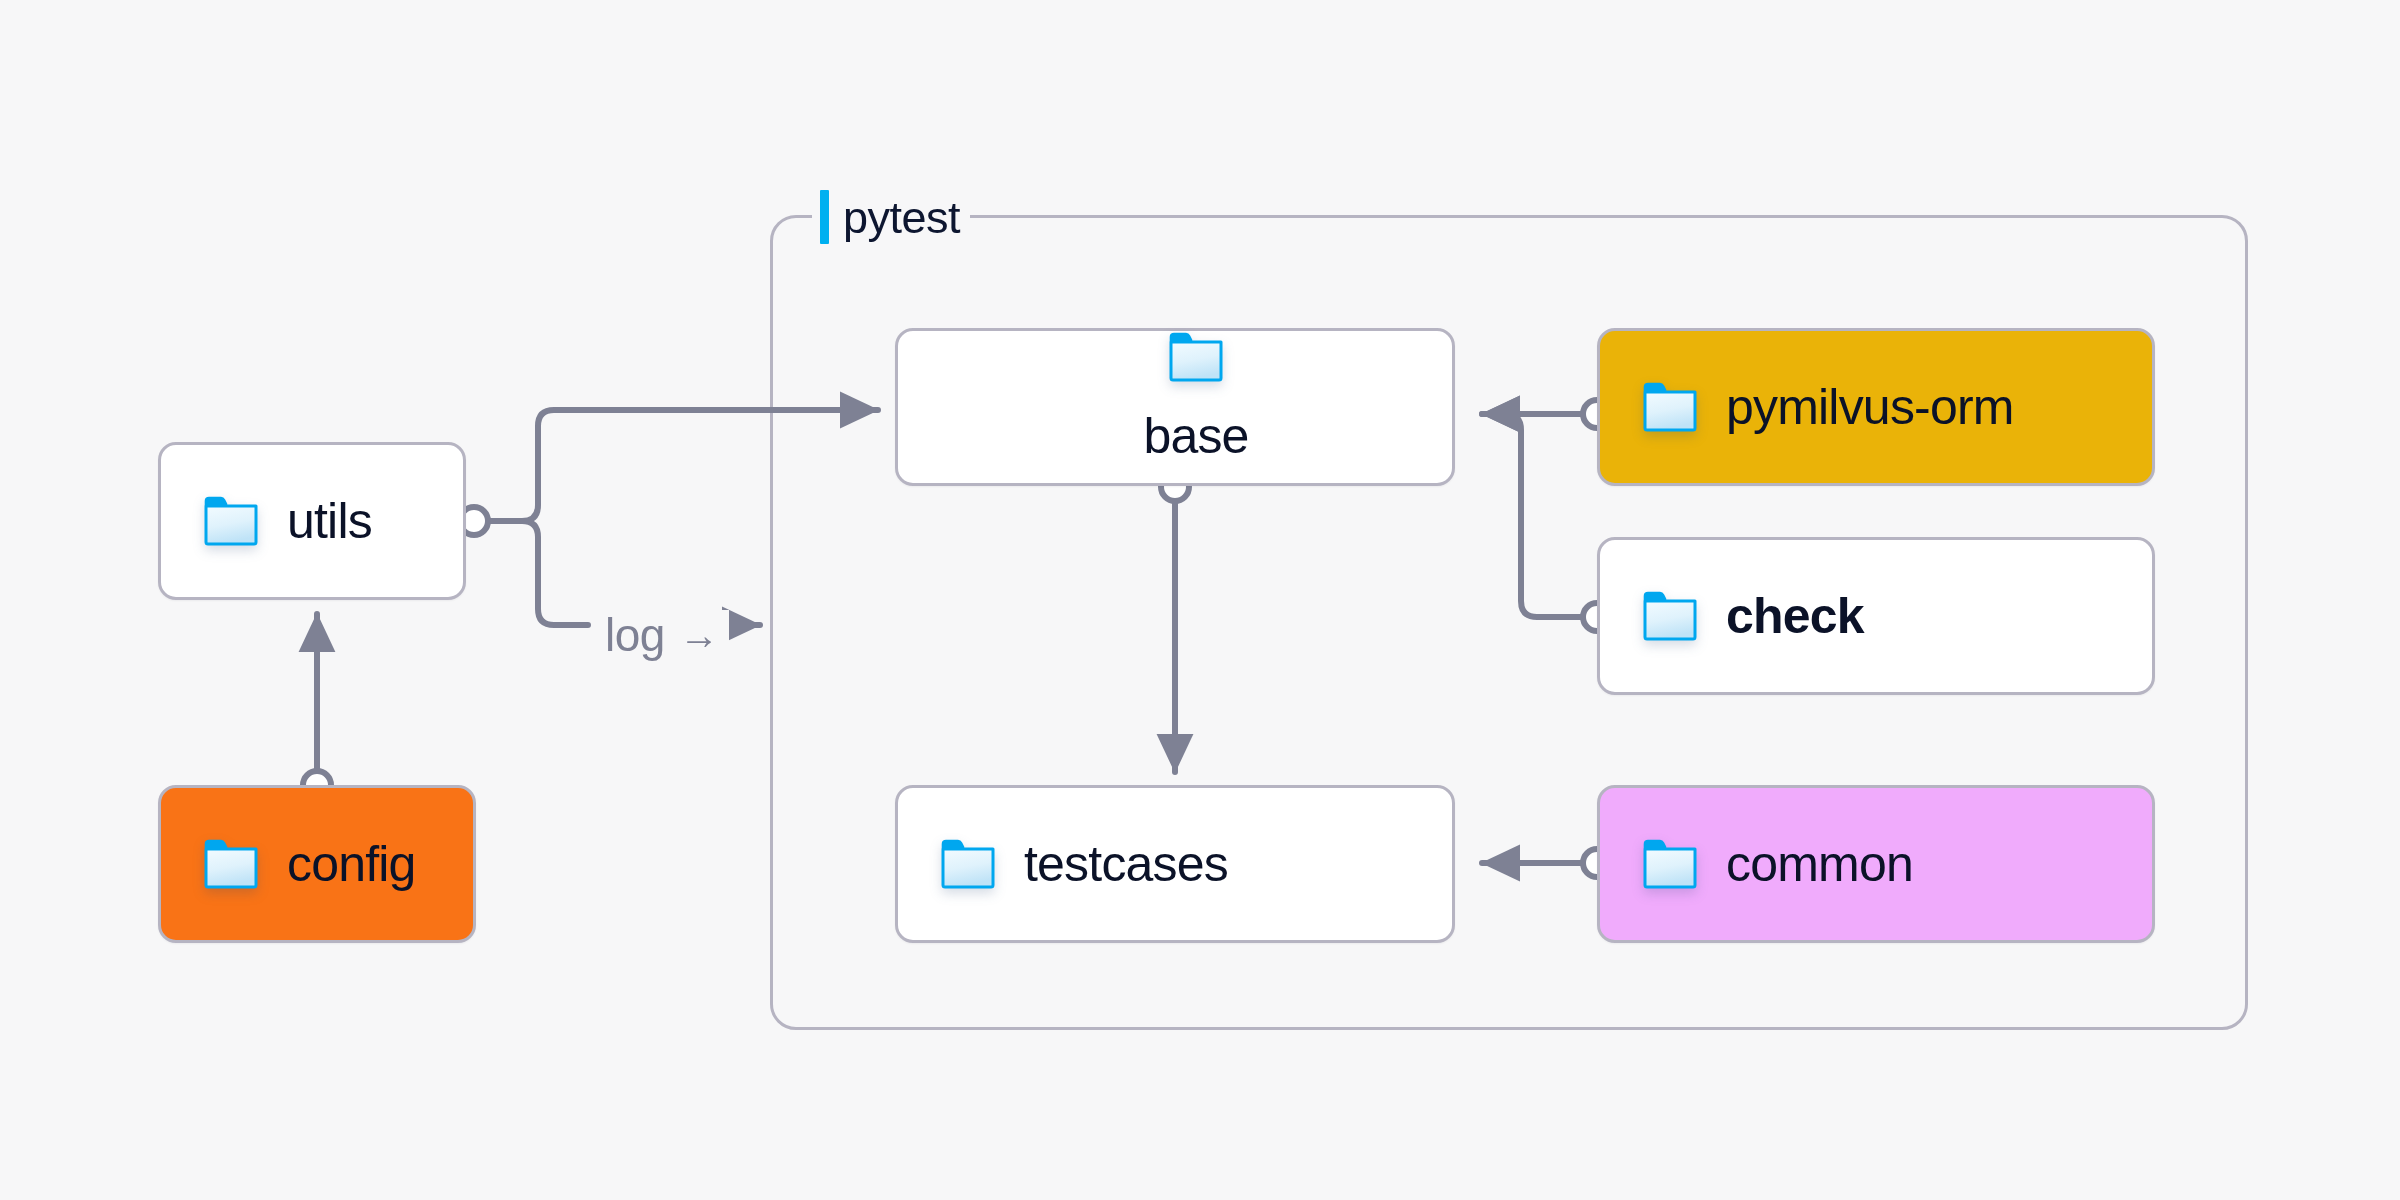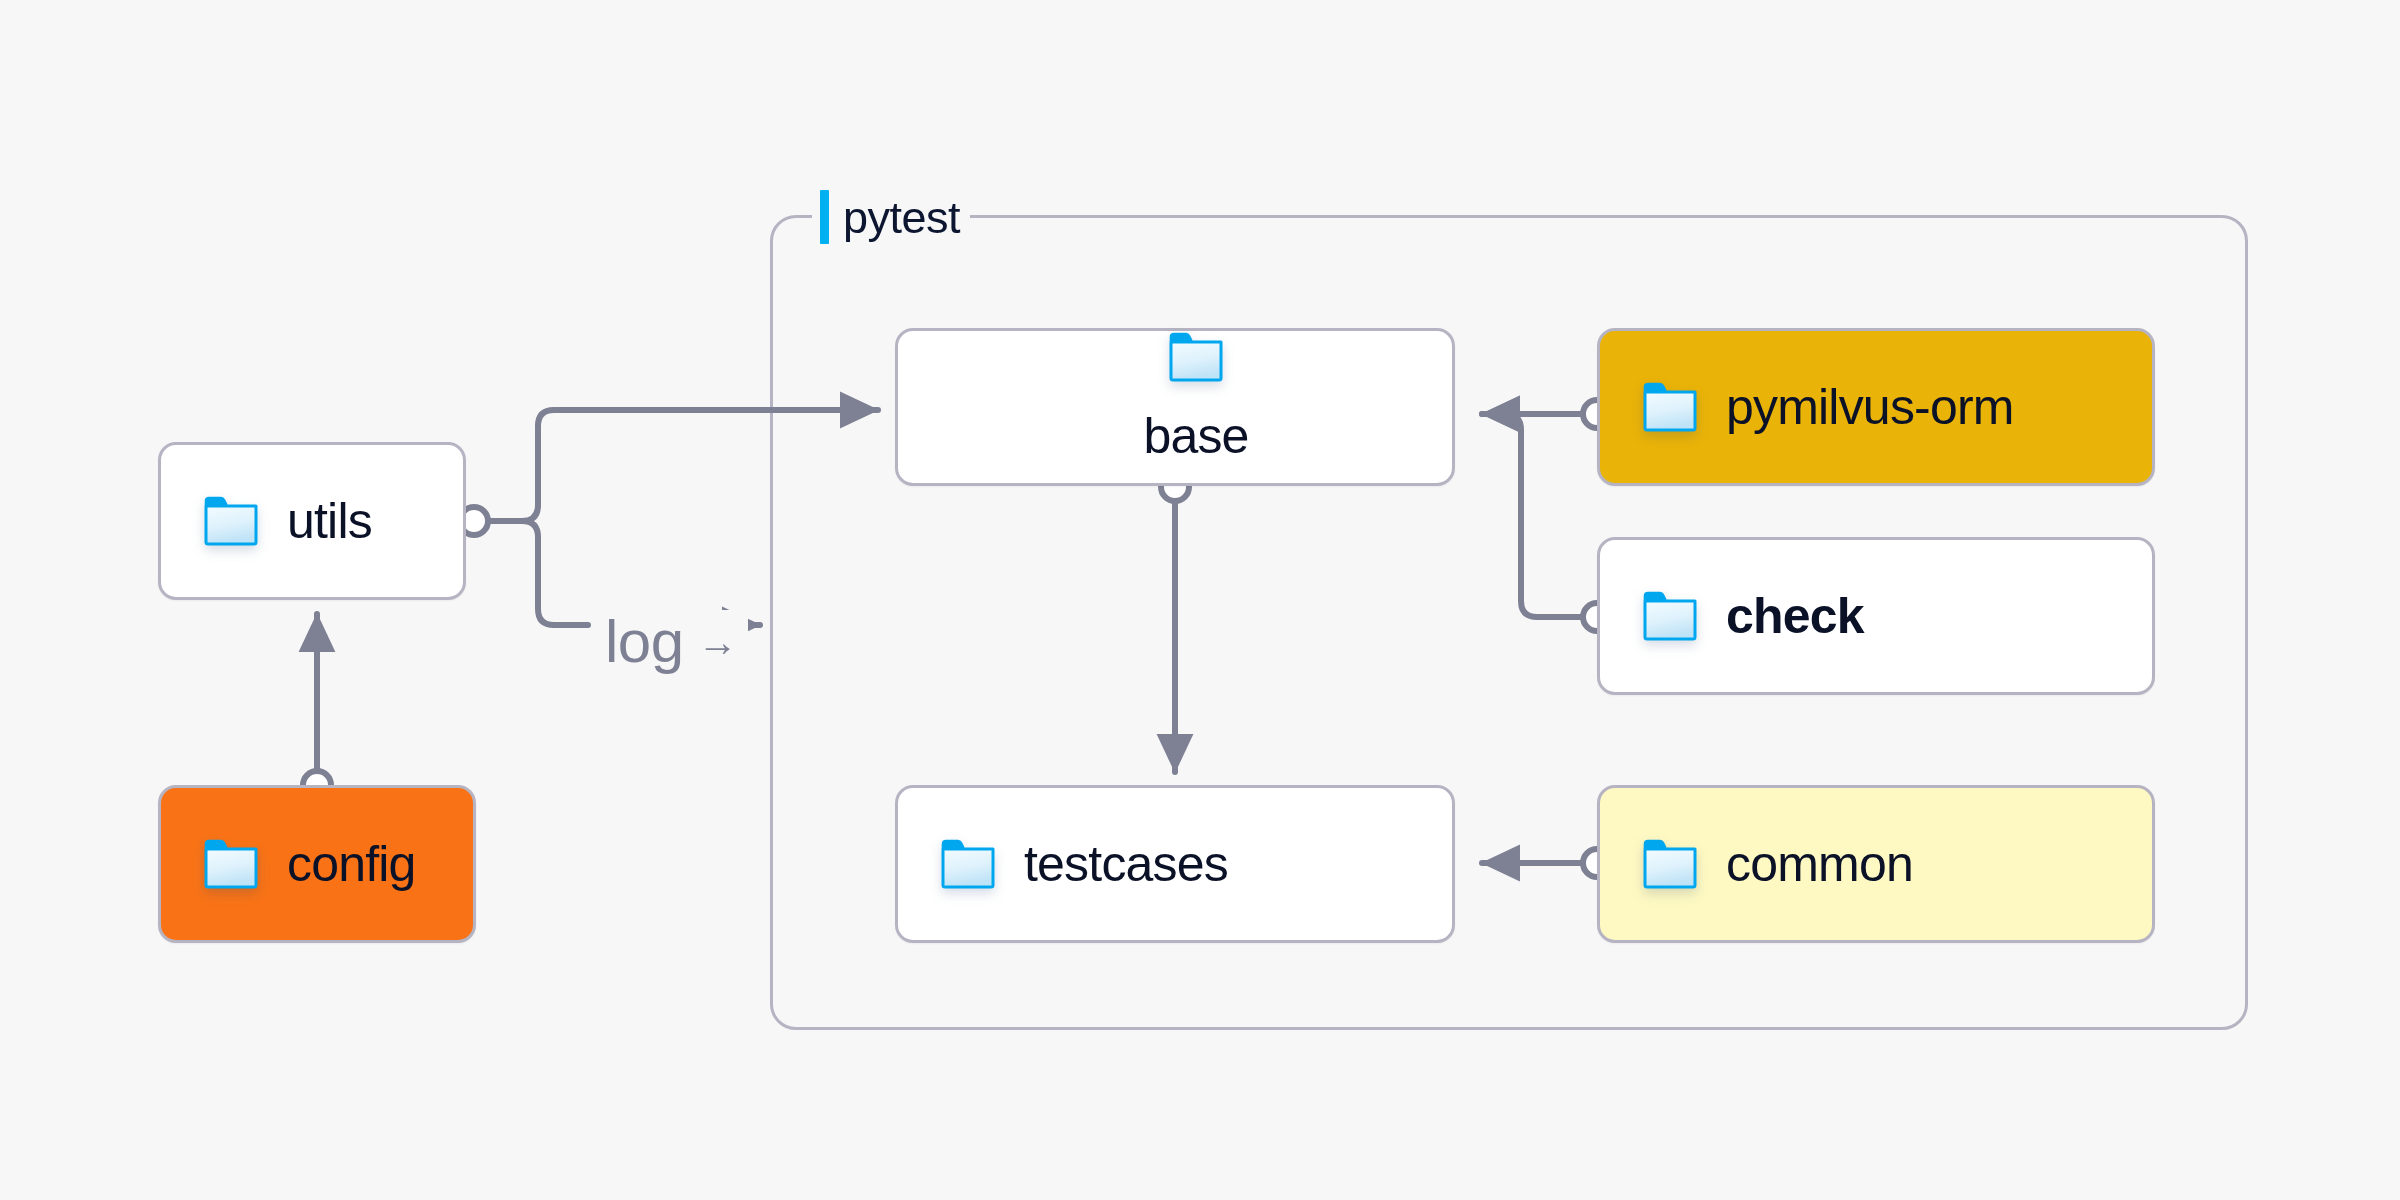--- a/index.html
+++ b/index.html
@@ -95,21 +95,21 @@
   .edge-label {
     position: absolute;
     display: flex;
     align-items: center;
     gap: 14px;
     background: #f7f7f8;
     padding: 2px 10px;
     line-height: 1;
   }
   .edge-label-text {
-    font-size: 60px;
+    font-size: 46px;
     color: #7e8194;
     letter-spacing: -0.5px;
     white-space: nowrap;
   }
   .edge-label-arrow {
     font-size: 40px;
     color: #7e8194;
     line-height: 1;
   }
 </style>
@@ -224,21 +224,21 @@
   <div class="node" id="node-check" style="left: 1597px; top: 537px; width: 558px; height: 158px; border-color: rgb(182, 180, 194); background: rgb(255, 255, 255); font-weight: bold;">
     <span class="folder-icon">
       <svg viewBox="0 0 56 52" width="56" height="52">
         <path d="M3 10 L3 6 Q3 3 6 3 L18 3 Q20 3 21 5 L23 9 L23 12 Z" fill="#00a7ef" stroke="#00a7ef" stroke-width="2.6" stroke-linejoin="round"></path>
         <path d="M3 11 L53 11 L53 47 Q53 49 51 49 L5 49 Q3 49 3 47 Z" fill="url(#folderGrad)" stroke="#00a7ef" stroke-width="3" stroke-linejoin="round"></path>
       </svg>
     </span>
     <span class="node-label">check</span>
   </div>
 
-  <div class="node" id="node-common" style="left: 1597px; top: 785px; width: 558px; height: 158px; border-color: rgb(182, 180, 194); background: #fef9c3;">
+  <div class="node" id="node-common" style="left: 1597px; top: 785px; width: 558px; height: 158px; border-color: rgb(182, 180, 194); background: #f0abfc;">
     <span class="folder-icon">
       <svg viewBox="0 0 56 52" width="56" height="52">
         <path d="M3 10 L3 6 Q3 3 6 3 L18 3 Q20 3 21 5 L23 9 L23 12 Z" fill="#00a7ef" stroke="#00a7ef" stroke-width="2.6" stroke-linejoin="round"></path>
         <path d="M3 11 L53 11 L53 47 Q53 49 51 49 L5 49 Q3 49 3 47 Z" fill="url(#folderGrad)" stroke="#00a7ef" stroke-width="3" stroke-linejoin="round"></path>
       </svg>
     </span>
     <span class="node-label">common</span>
   </div>
 
 </div>

